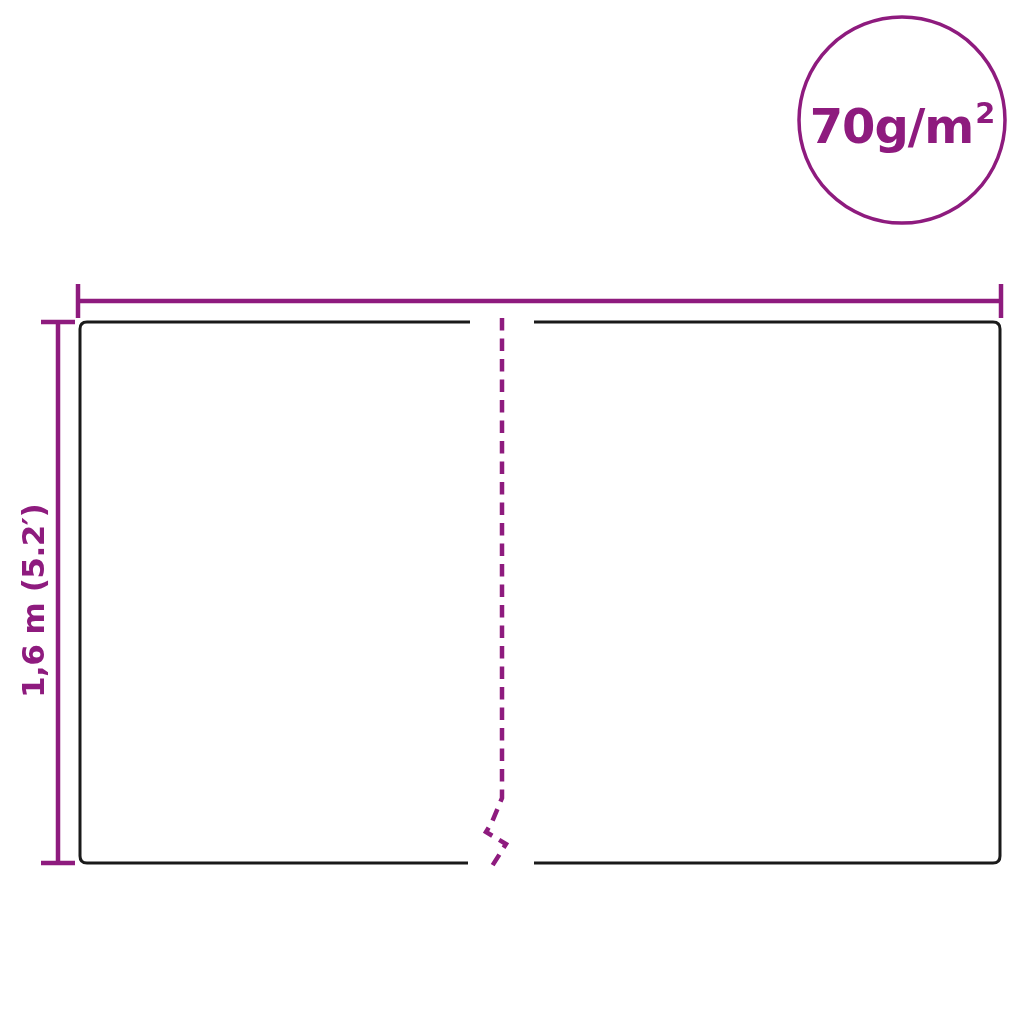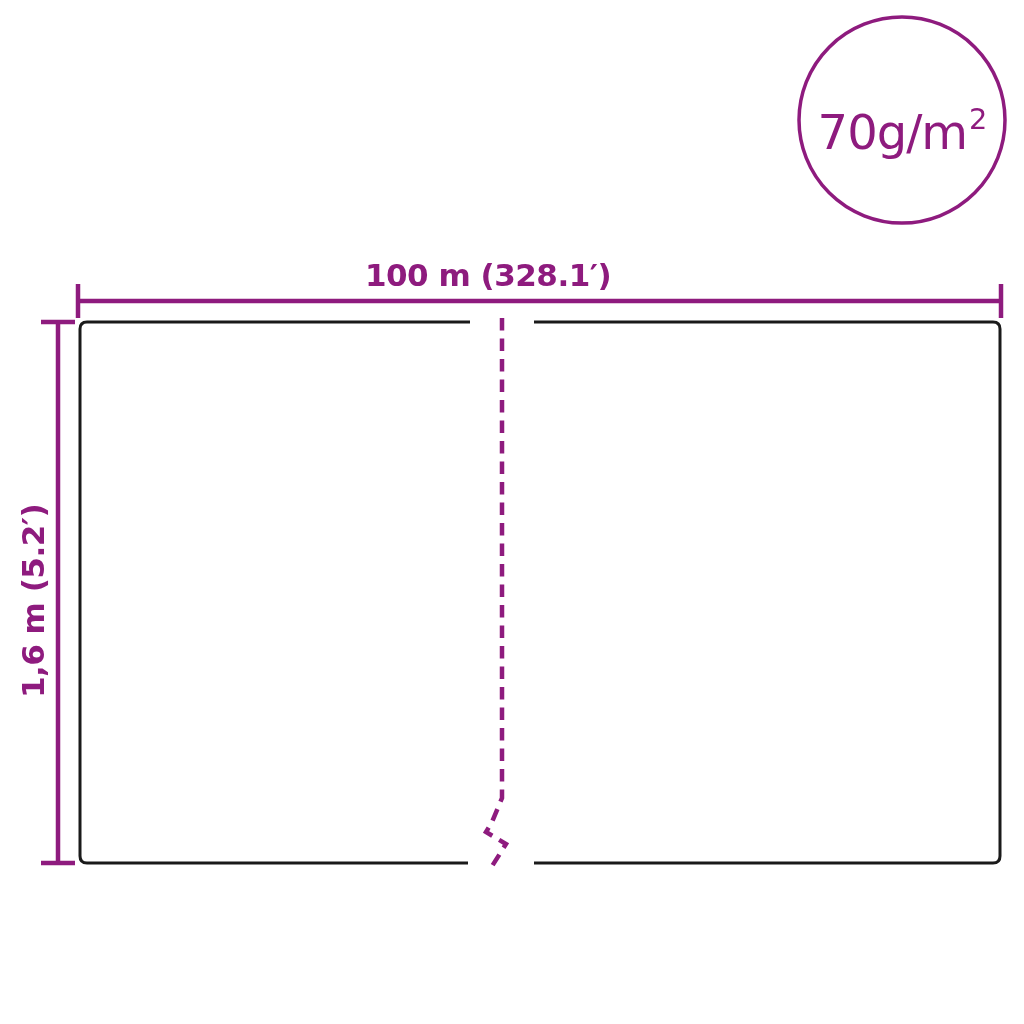--- a/index.html
+++ b/index.html
@@ -36,24 +36,24 @@
   .width-label{
     left:488px;top:260px;
     transform:translateX(-50%);
   }
   .height-label{
     left:33px;top:601px;
     transform:translate(-50%,-50%) rotate(-90deg);
   }
   .weight-label{
     position:absolute;
-    left:902px;top:132px;
+    left:902px;top:126px;
     transform:translate(-50%,-50%);
     color:var(--accent);
-    font-weight:normal;
+    font-weight:bold;
     font-size:48px;
     letter-spacing:-1px;
     white-space:nowrap;
     line-height:1;
   }
   .weight-label sup{
     font-size:0.60em;
     line-height:0;
     position:relative;
     top:-0.10em;
@@ -82,19 +82,18 @@
     </g>
 
     <g fill="none" stroke="var(--outline)" stroke-width="3">
       <path d="M470,322 L87,322 Q80,322 80,329 L80,856 Q80,863 87,863 L468,863"></path>
       <path d="M534,322 L993,322 Q1000,322 1000,329 L1000,856 Q1000,863 993,863 L534,863"></path>
     </g>
 
     <path d="M502,318 L502,798 L492,822 L486,832 L506,844 L489,871" fill="none" stroke="currentColor" stroke-width="4.5" stroke-dasharray="12.5 8"></path>
   </svg>
 
-  <div class="dim-label width-label">100 m (328.1′)</div>
 
   <div class="dim-label height-label">1,6 m (5.2′)</div>
 
   <div class="weight-label"><span>70g/m</span><sup>2</sup></div>
 
 </div>
 
 </body></html>

